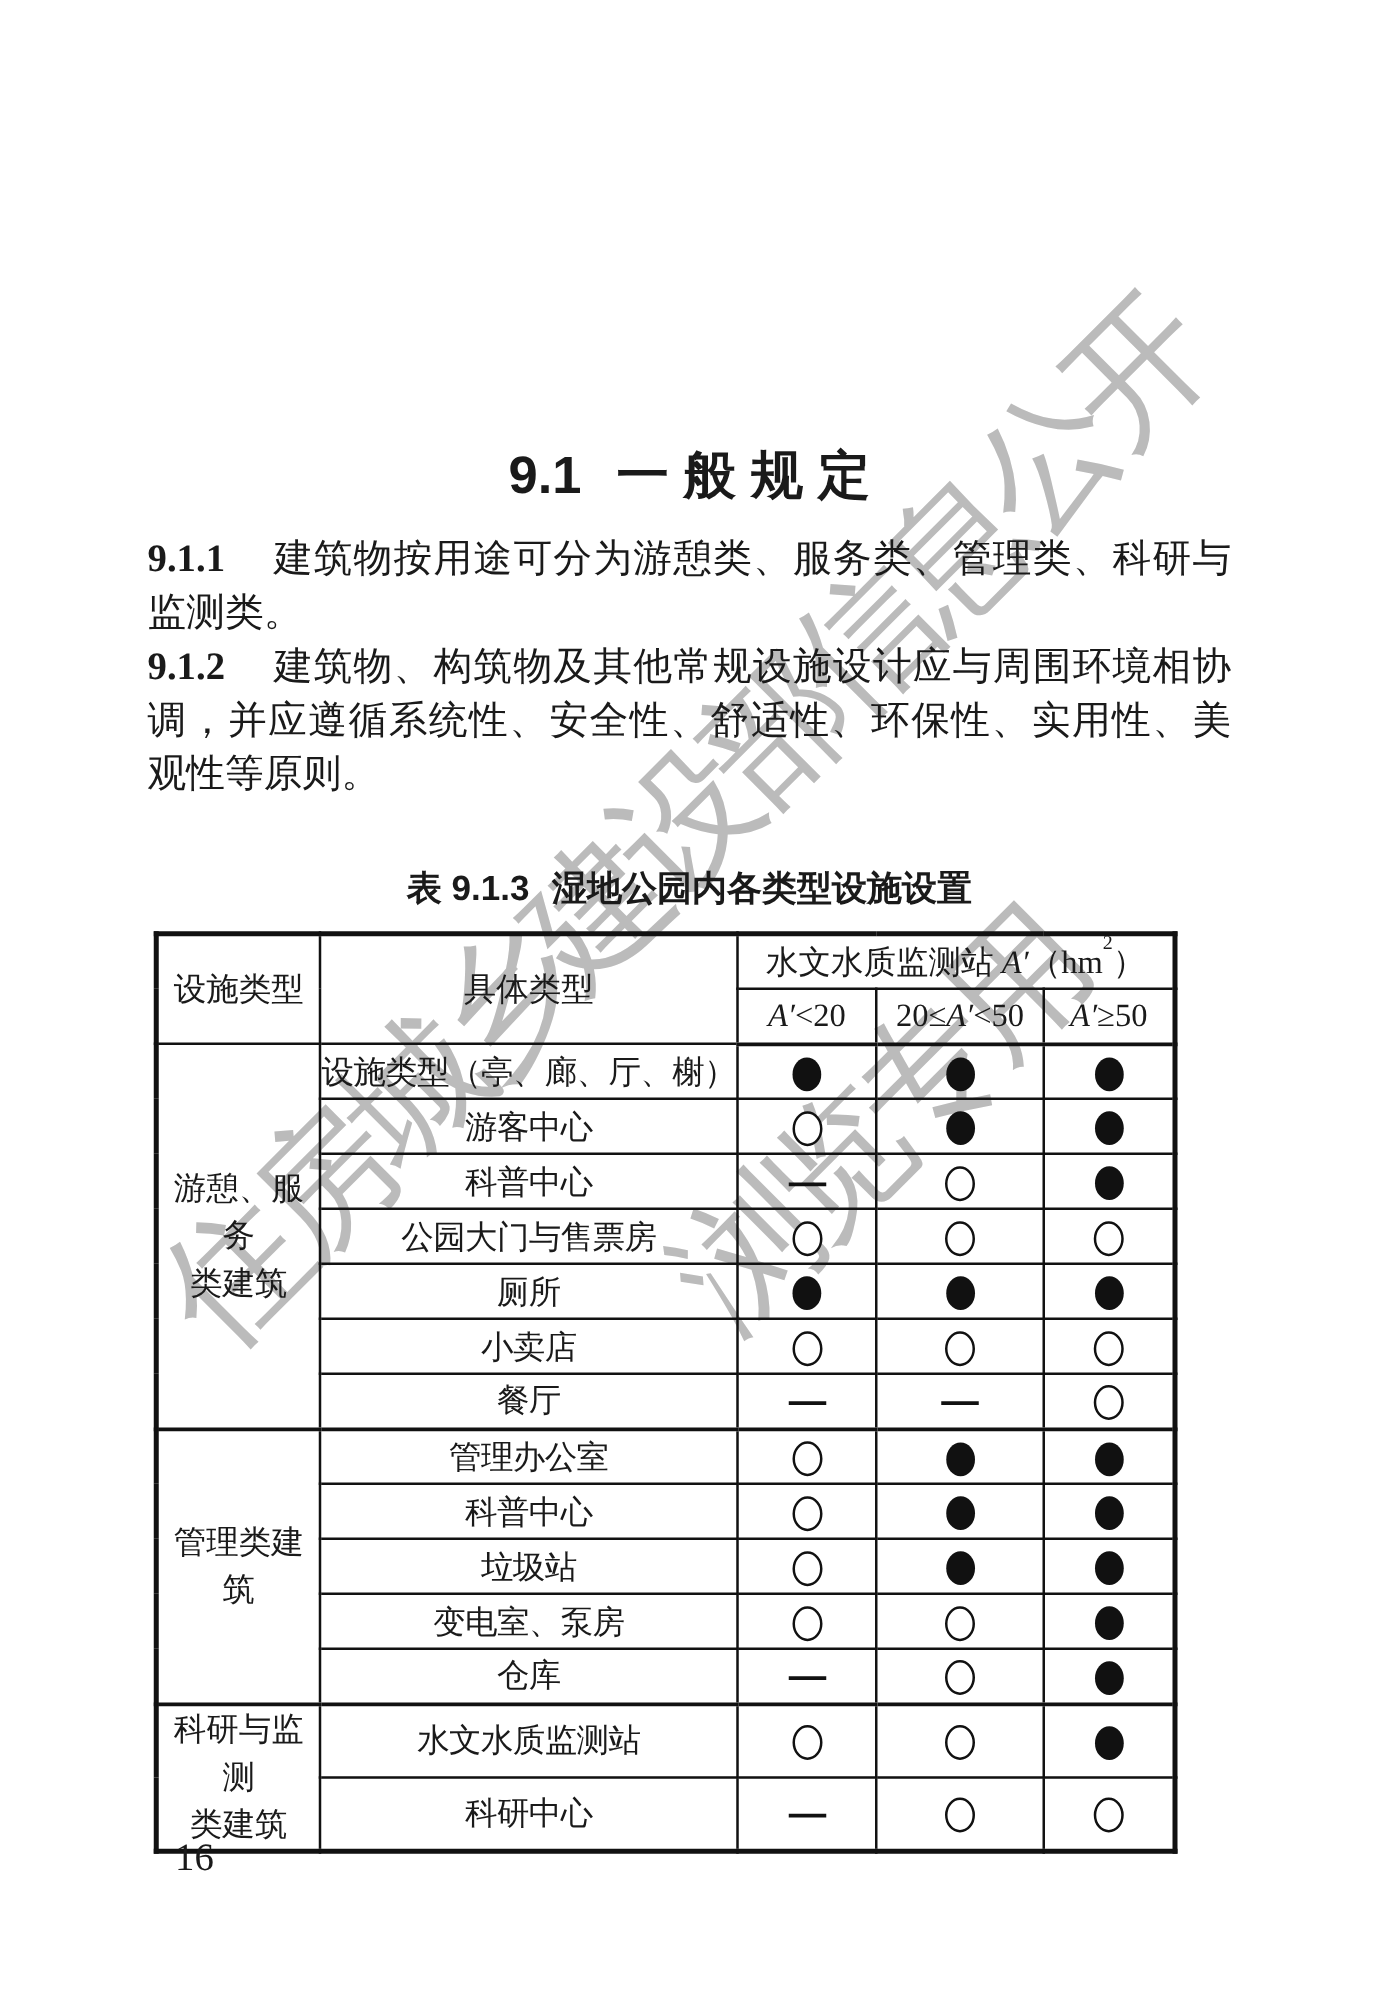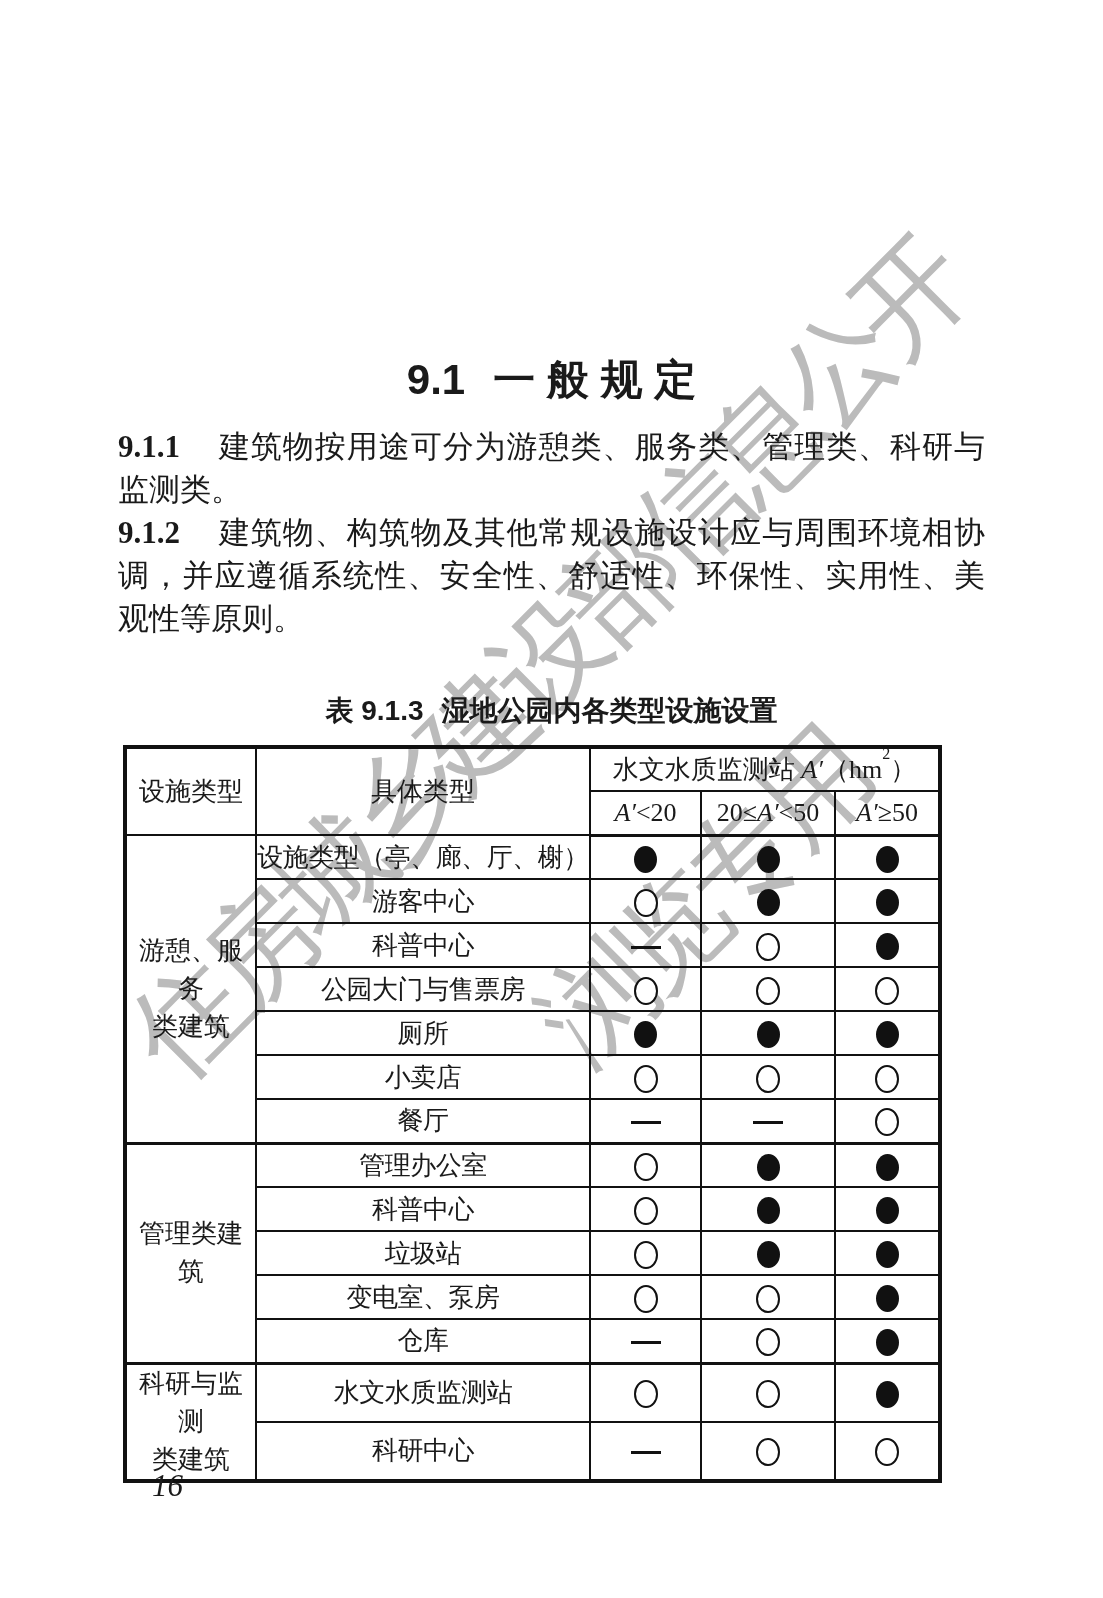--- a/index.html
+++ b/index.html
@@ -61,22 +61,22 @@
   .name-cell{white-space:nowrap;letter-spacing:-0.5px;}
   .var{font-style:italic;font-family:"Liberation Serif",serif;}
   .sup{font-size:16px;position:relative;top:-9px;}
   
   .mark{display:inline-block;vertical-align:middle;box-sizing:border-box;}
   .mark-filled{width:23px;height:27px;border-radius:50%;background:#111111;}
   .mark-open{width:24px;height:28px;border-radius:50%;border:2.5px solid #111111;background:#ffffff;}
   .mark-dash{width:30px;height:3px;background:#111111;}
   
   .page-no{
-    position:absolute;z-index:1;left:152px;top:1468px;
-    font-size:31px;font-style:italic;font-family:"Liberation Serif",serif;
+    position:absolute;z-index:1;left:140px;top:1468px;
+    font-size:31px;font-family:"Liberation Serif",serif;
   }
 </style>
 </head>
 <body>
 
 <div class="page">
 
   <div class="watermark" id="wm1">住房城乡建设部信息公开</div>
   <div class="watermark" id="wm2">浏览专用</div>
 

